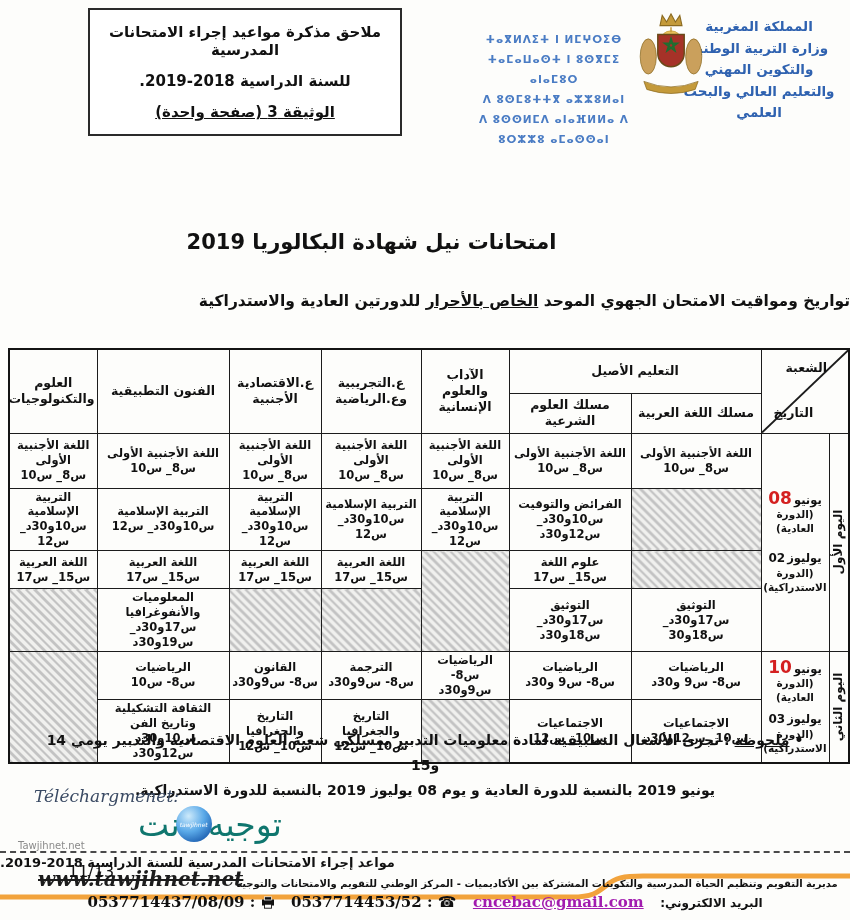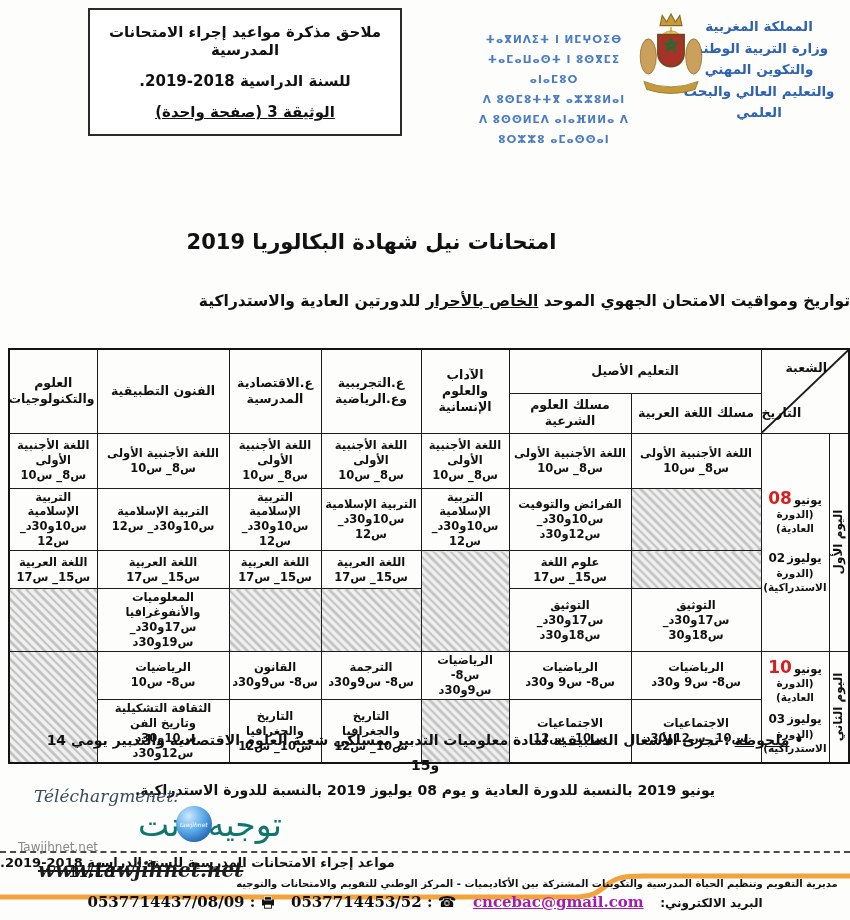--- a/index.html
+++ b/index.html
@@ -48,21 +48,21 @@
   table.sched th{font-size:12.5px;}
   .rh1{height:44px}.rh2{height:40px}
   .rb1{height:55px}.rb2{height:53px}.rb3{height:38px}
   .rb4{height:37px}.rb5{height:37px}.rb6{height:64px}
   .hatch{
     background:repeating-linear-gradient(45deg,#c3c3c3 0 2.5px,#f0f0ee 2.5px 6px);
   }
   td.corner{position:relative;padding:0;}
   td.corner svg{position:absolute;inset:0;width:100%;height:100%;}
   td.corner .shuba{position:absolute;top:10px;left:24px;font-size:12.5px;text-align:right;}
-  td.corner .tarikh{position:absolute;bottom:11px;left:0;font-size:12.5px;}
+  td.corner .tarikh{position:absolute;bottom:11px;left:12px;font-size:12.5px;}
   td.dayrot{position:relative;padding:0;}
   td.dayrot .rot{
     position:absolute;top:50%;left:50%;
     transform:translate(-50%,-50%) rotate(-90deg);
     white-space:nowrap;font-size:12px;font-weight:bold;
   }
   td.datecell{font-size:11px;padding:4px 1px;}
   .dline{display:flex;direction:ltr;justify-content:center;align-items:baseline;gap:2px;}
   .rednum{color:#d42020;font-size:17px;line-height:1;}
   .blknum{font-size:12px;}
@@ -81,21 +81,21 @@
   .watermark{position:absolute;top:786px;left:12px;width:270px;z-index:3;}
   .wm-caption{font-family:"DejaVu Serif",serif;font-style:italic;font-size:17px;color:#3a4a63;margin-left:22px;}
   .wm-logo{display:flex;direction:rtl;align-items:center;justify-content:flex-start;margin-top:0;}
   .wm-red{color:#0f766e;font-size:33px;font-weight:normal;line-height:1;}
   .globe{
     width:36px;height:36px;border-radius:50%;margin:0 -4px;
     background:radial-gradient(circle at 35% 28%,#cdeafb,#5aa9e8 45%,#1d5fb0 82%);
     display:flex;align-items:center;justify-content:center;flex:0 0 auto;
   }
   .globe span{color:#fff;font-size:6px;font-style:italic;}
-  .wm-sub{font-size:12px;color:#8a8a8a;margin:-2px 0 4px 6px;}
+  .wm-sub{font-size:10px;color:#8a8a8a;margin:-2px 0 16px 6px;}
   .wm-url{
     font-family:"DejaVu Serif",serif;font-style:italic;font-weight:bold;
     font-size:20px;color:#1c1c1c;margin:2px 0 0 26px;text-decoration:line-through;
   }
   .pagenum{position:absolute;top:862px;left:68px;font-size:16px;z-index:4;}
   
   .foot-title{
     position:absolute;top:855px;left:0;width:698px;text-align:left;
     font-size:13px;font-weight:bold;direction:rtl;
   }
@@ -176,21 +176,21 @@
       <td class="corner" rowspan="2" colspan="2">
         <svg viewBox="0 0 88 84" preserveAspectRatio="none">
               <line x1="0" y1="84" x2="88" y2="0" stroke="#1c1c1c" stroke-width="2"></line>
             </svg>
         <span class="shuba">الشعبة</span>
         <span class="tarikh">التاريخ</span>
       </td>
       <th colspan="2">التعليم الأصيل</th>
       <th rowspan="2">الآداب والعلوم الإنسانية</th>
       <th rowspan="2">ع.التجريبية وع.الرياضية</th>
-      <th rowspan="2">ع.الاقتصادية المدرسية</th>
+      <th rowspan="2">ع.الاقتصادية الأجنبية</th>
       <th rowspan="2">الفنون التطبيقية</th>
       <th rowspan="2">العلوم والتكنولوجيات</th>
     </tr>
     <tr class="rh2">
       <th>مسلك اللغة العربية</th>
       <th>مسلك العلوم الشرعية</th>
     </tr>
 
     <tr class="rb1">
       <td class="dayrot" rowspan="4">

